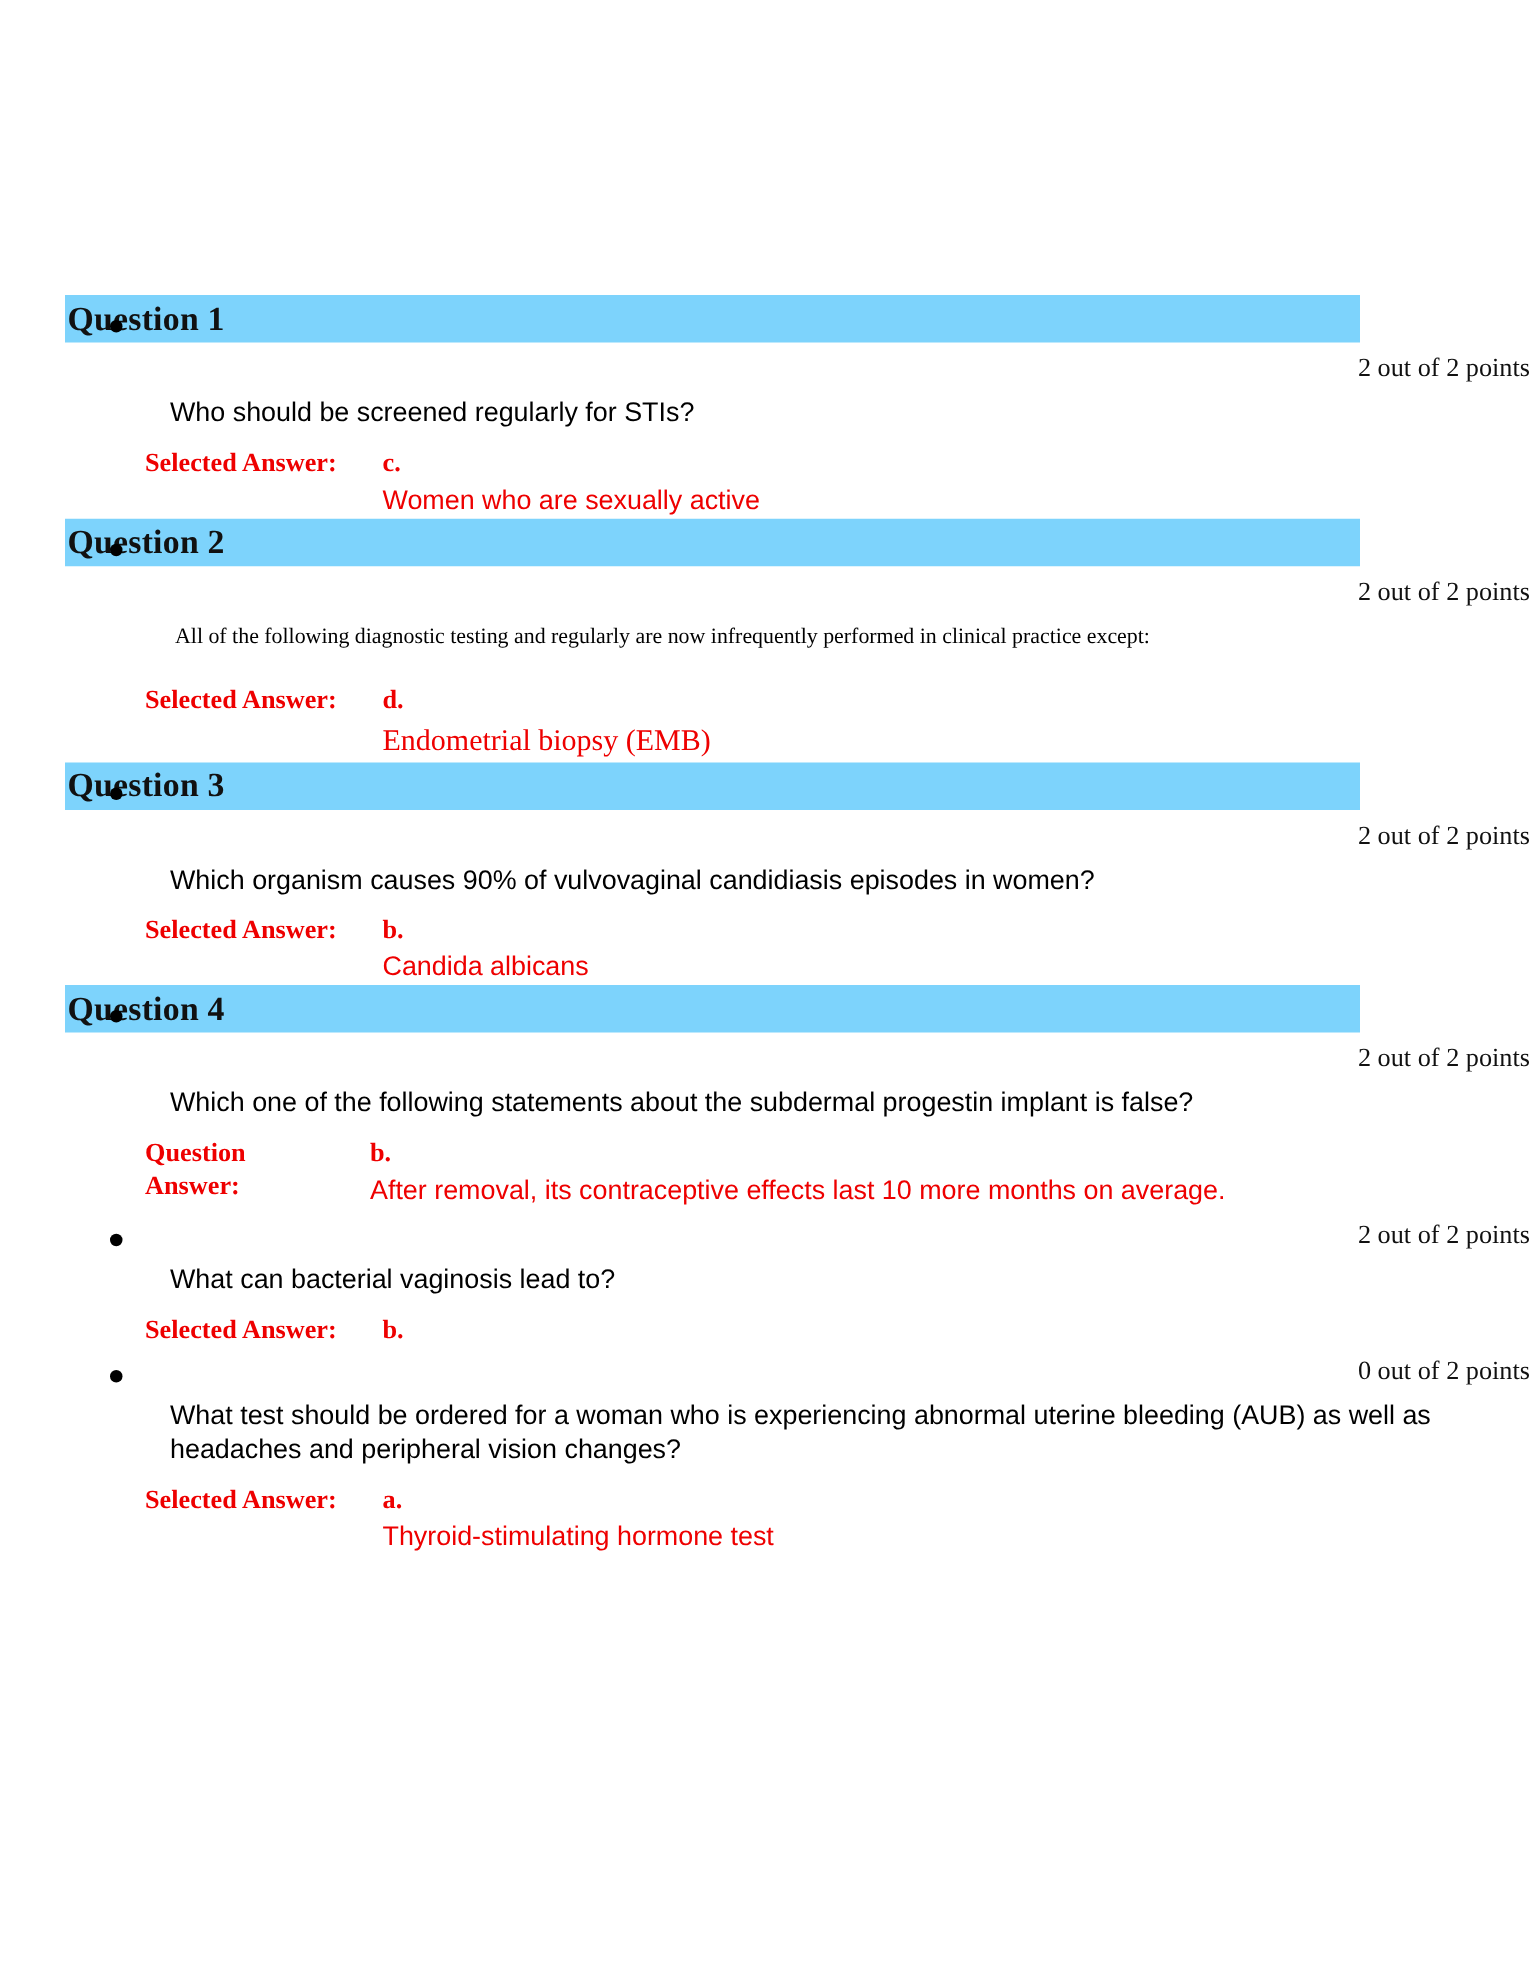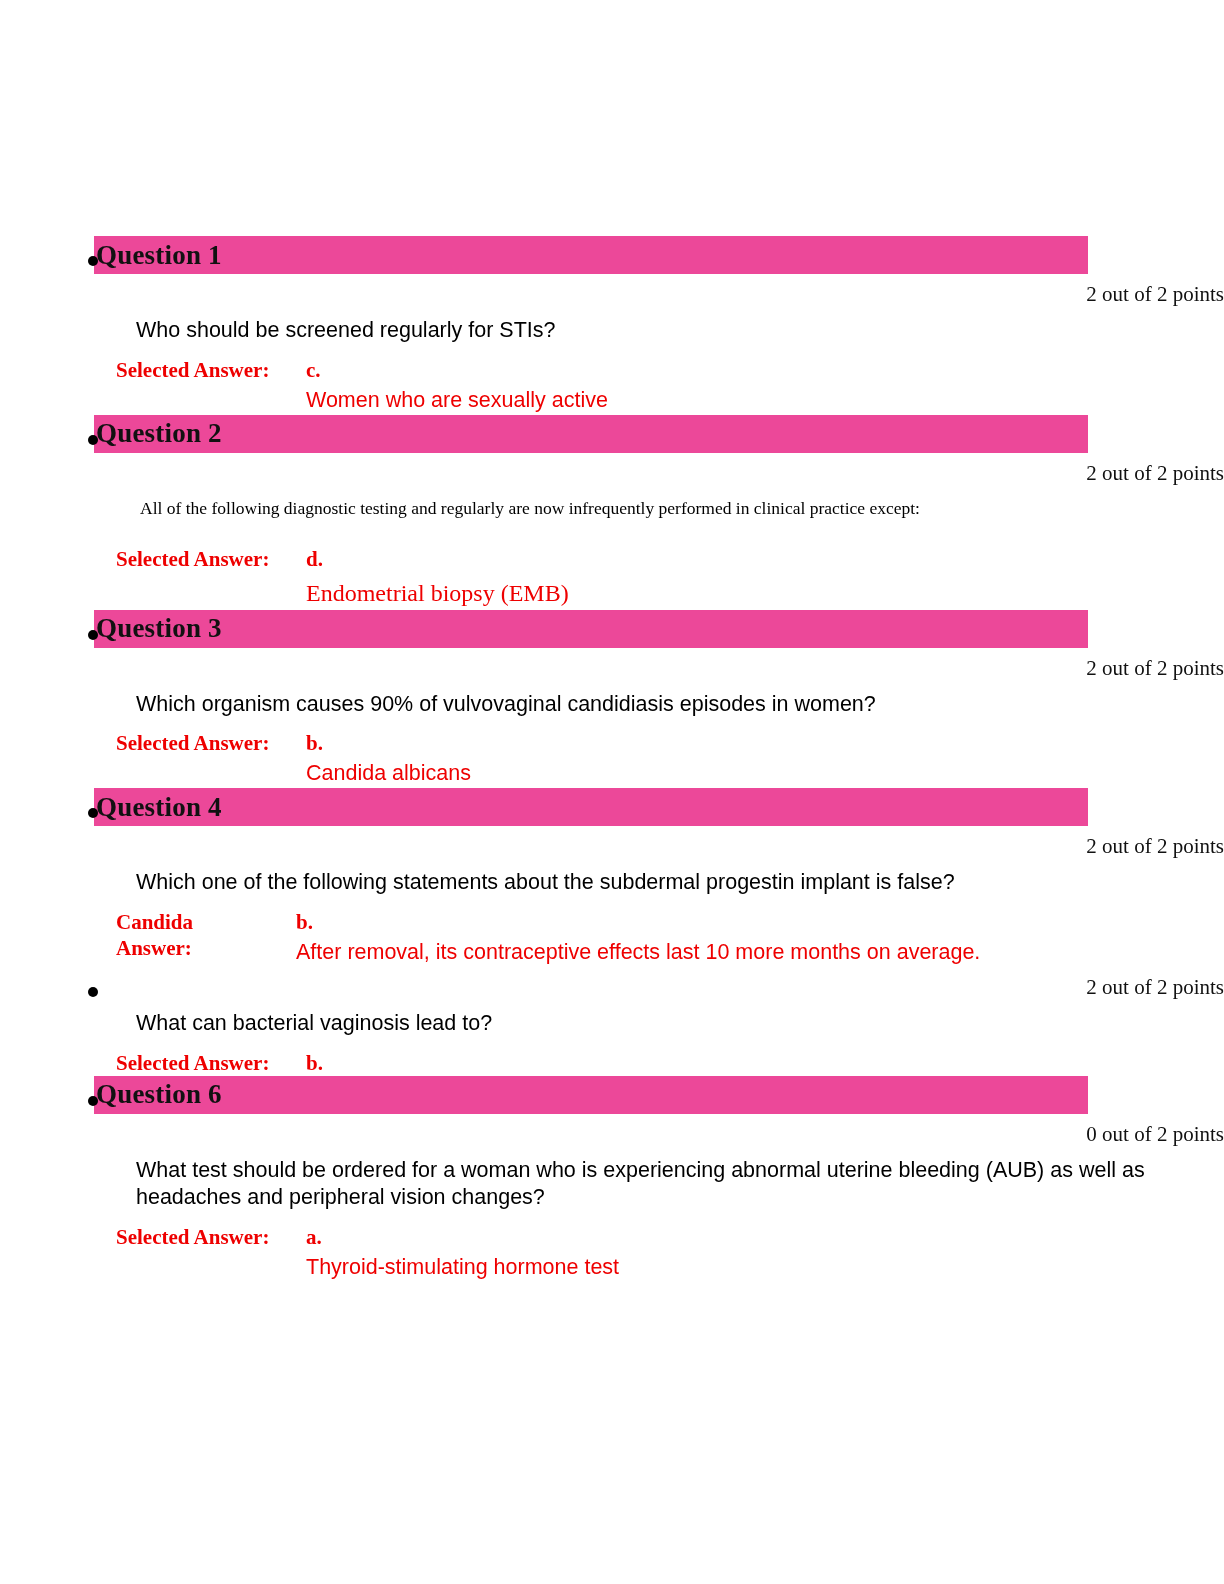--- a/index.html
+++ b/index.html
@@ -33,22 +33,22 @@
   }
   .bullet {
     position: absolute;
     left: 88px;
     width: 10px;
     height: 10px;
     background: #000;
     border-radius: 50%;
   }
   .qheader {
-    background: #ec4899;
-    margin-left: 94px;
+    background: #7dd3fc;
+    margin-left: 52px;
     margin-right: 136px;
     height: 38px;
     display: flex;
     align-items: center;
   }
   .qtitle {
     font-family: "Liberation Serif", serif;
     font-weight: bold;
     font-size: 27px;
     letter-spacing: 0.2px;
@@ -177,21 +177,21 @@
 
     <li class="qitem">
       <span class="bullet" style="top:20px;"></span>
       <div class="qheader">
         <span class="qtitle">Question 4</span>
       </div>
       <div class="points">2 out of 2 points</div>
       <div class="qtext">Which one of the following statements about the subdermal progestin implant is false?</div>
       <div class="answer-block">
         <span class="answer-label wrap">
-          <span>Candida</span><br>
+          <span>Question</span><br>
           <span>Answer:</span>
         </span>
         <span class="answer-body">
           <span class="answer-letter">b.</span>
           <div class="answer-text">After removal, its contraceptive effects last 10 more months on average.</div>
         </span>
       </div>
     </li>
 
     <li class="qitem">
@@ -201,23 +201,20 @@
       <div class="answer-block">
         <span class="answer-label">Selected Answer:</span>
         <span class="answer-body">
           <span class="answer-letter">b.</span>
         </span>
       </div>
     </li>
 
     <li class="qitem">
       <span class="bullet" style="top:20px;"></span>
-      <div class="qheader">
-        <span class="qtitle">Question 6</span>
-      </div>
       <div class="points">0 out of 2 points</div>
       <div class="qtext">What test should be ordered for a woman who is experiencing abnormal uterine bleeding (AUB) as well as headaches and peripheral vision changes?</div>
       <div class="answer-block">
         <span class="answer-label">Selected Answer:</span>
         <span class="answer-body">
           <span class="answer-letter">a.</span>
           <div class="answer-text">Thyroid-stimulating hormone test</div>
         </span>
       </div>
     </li>

